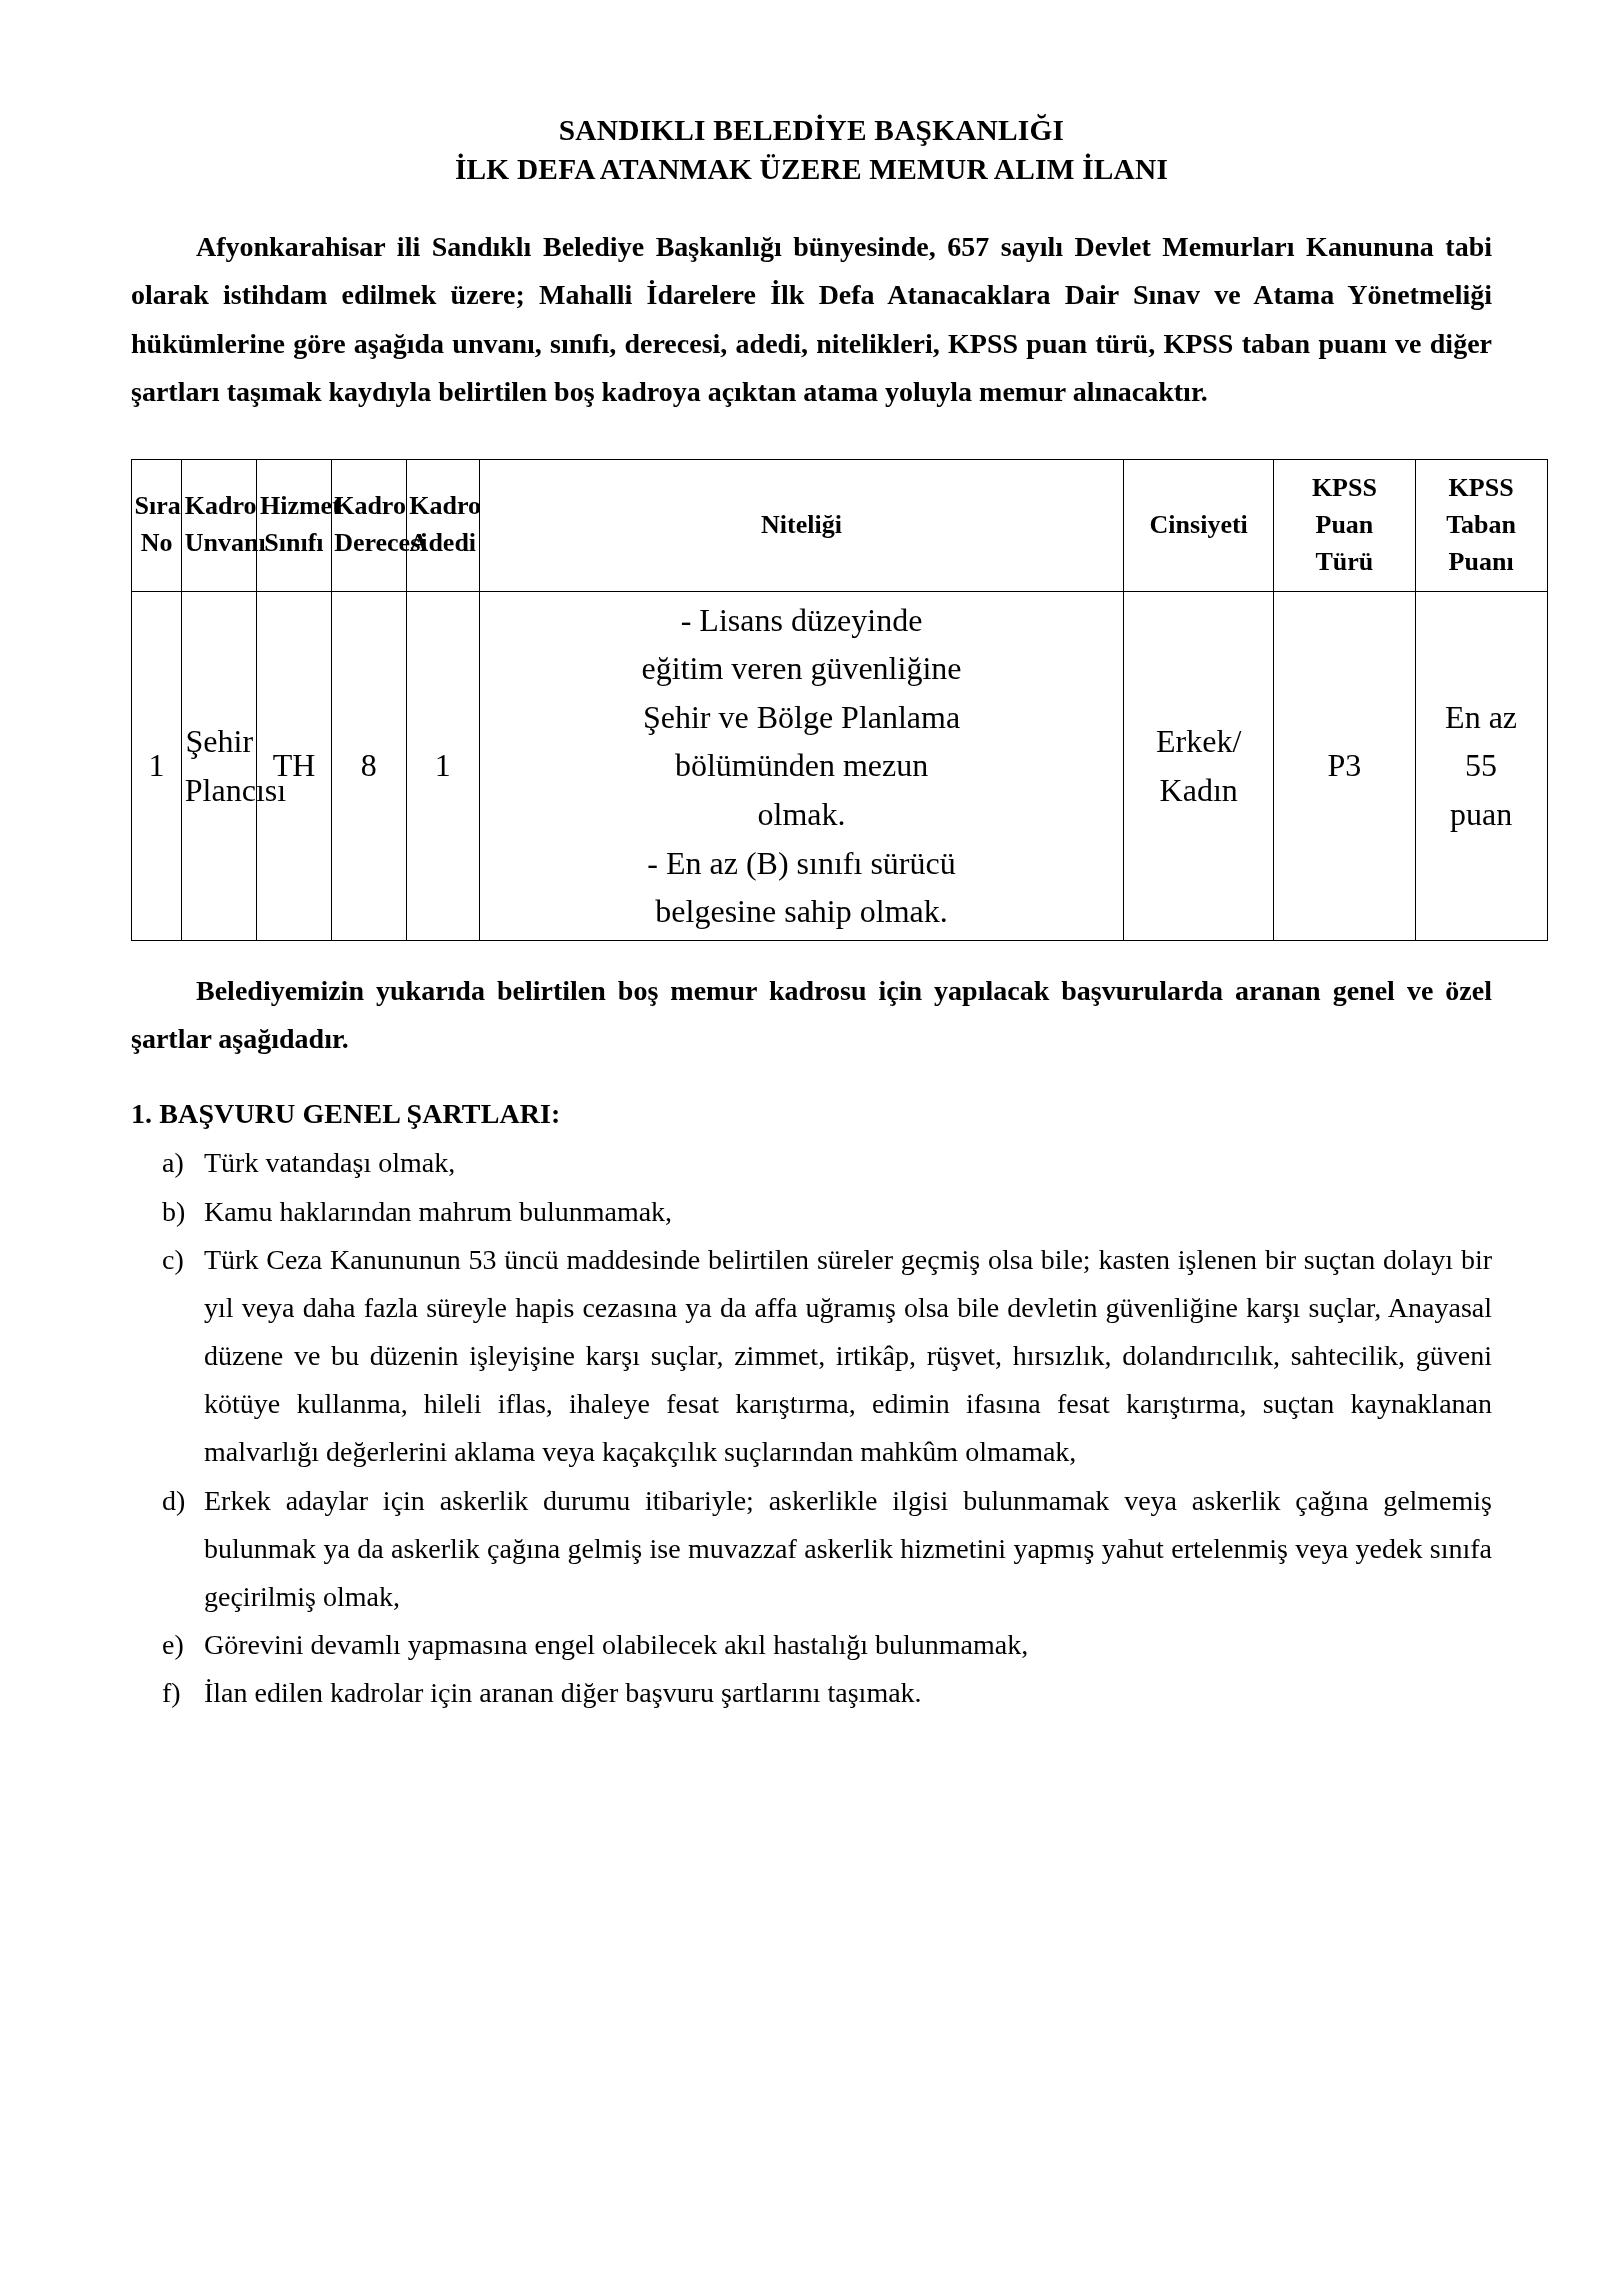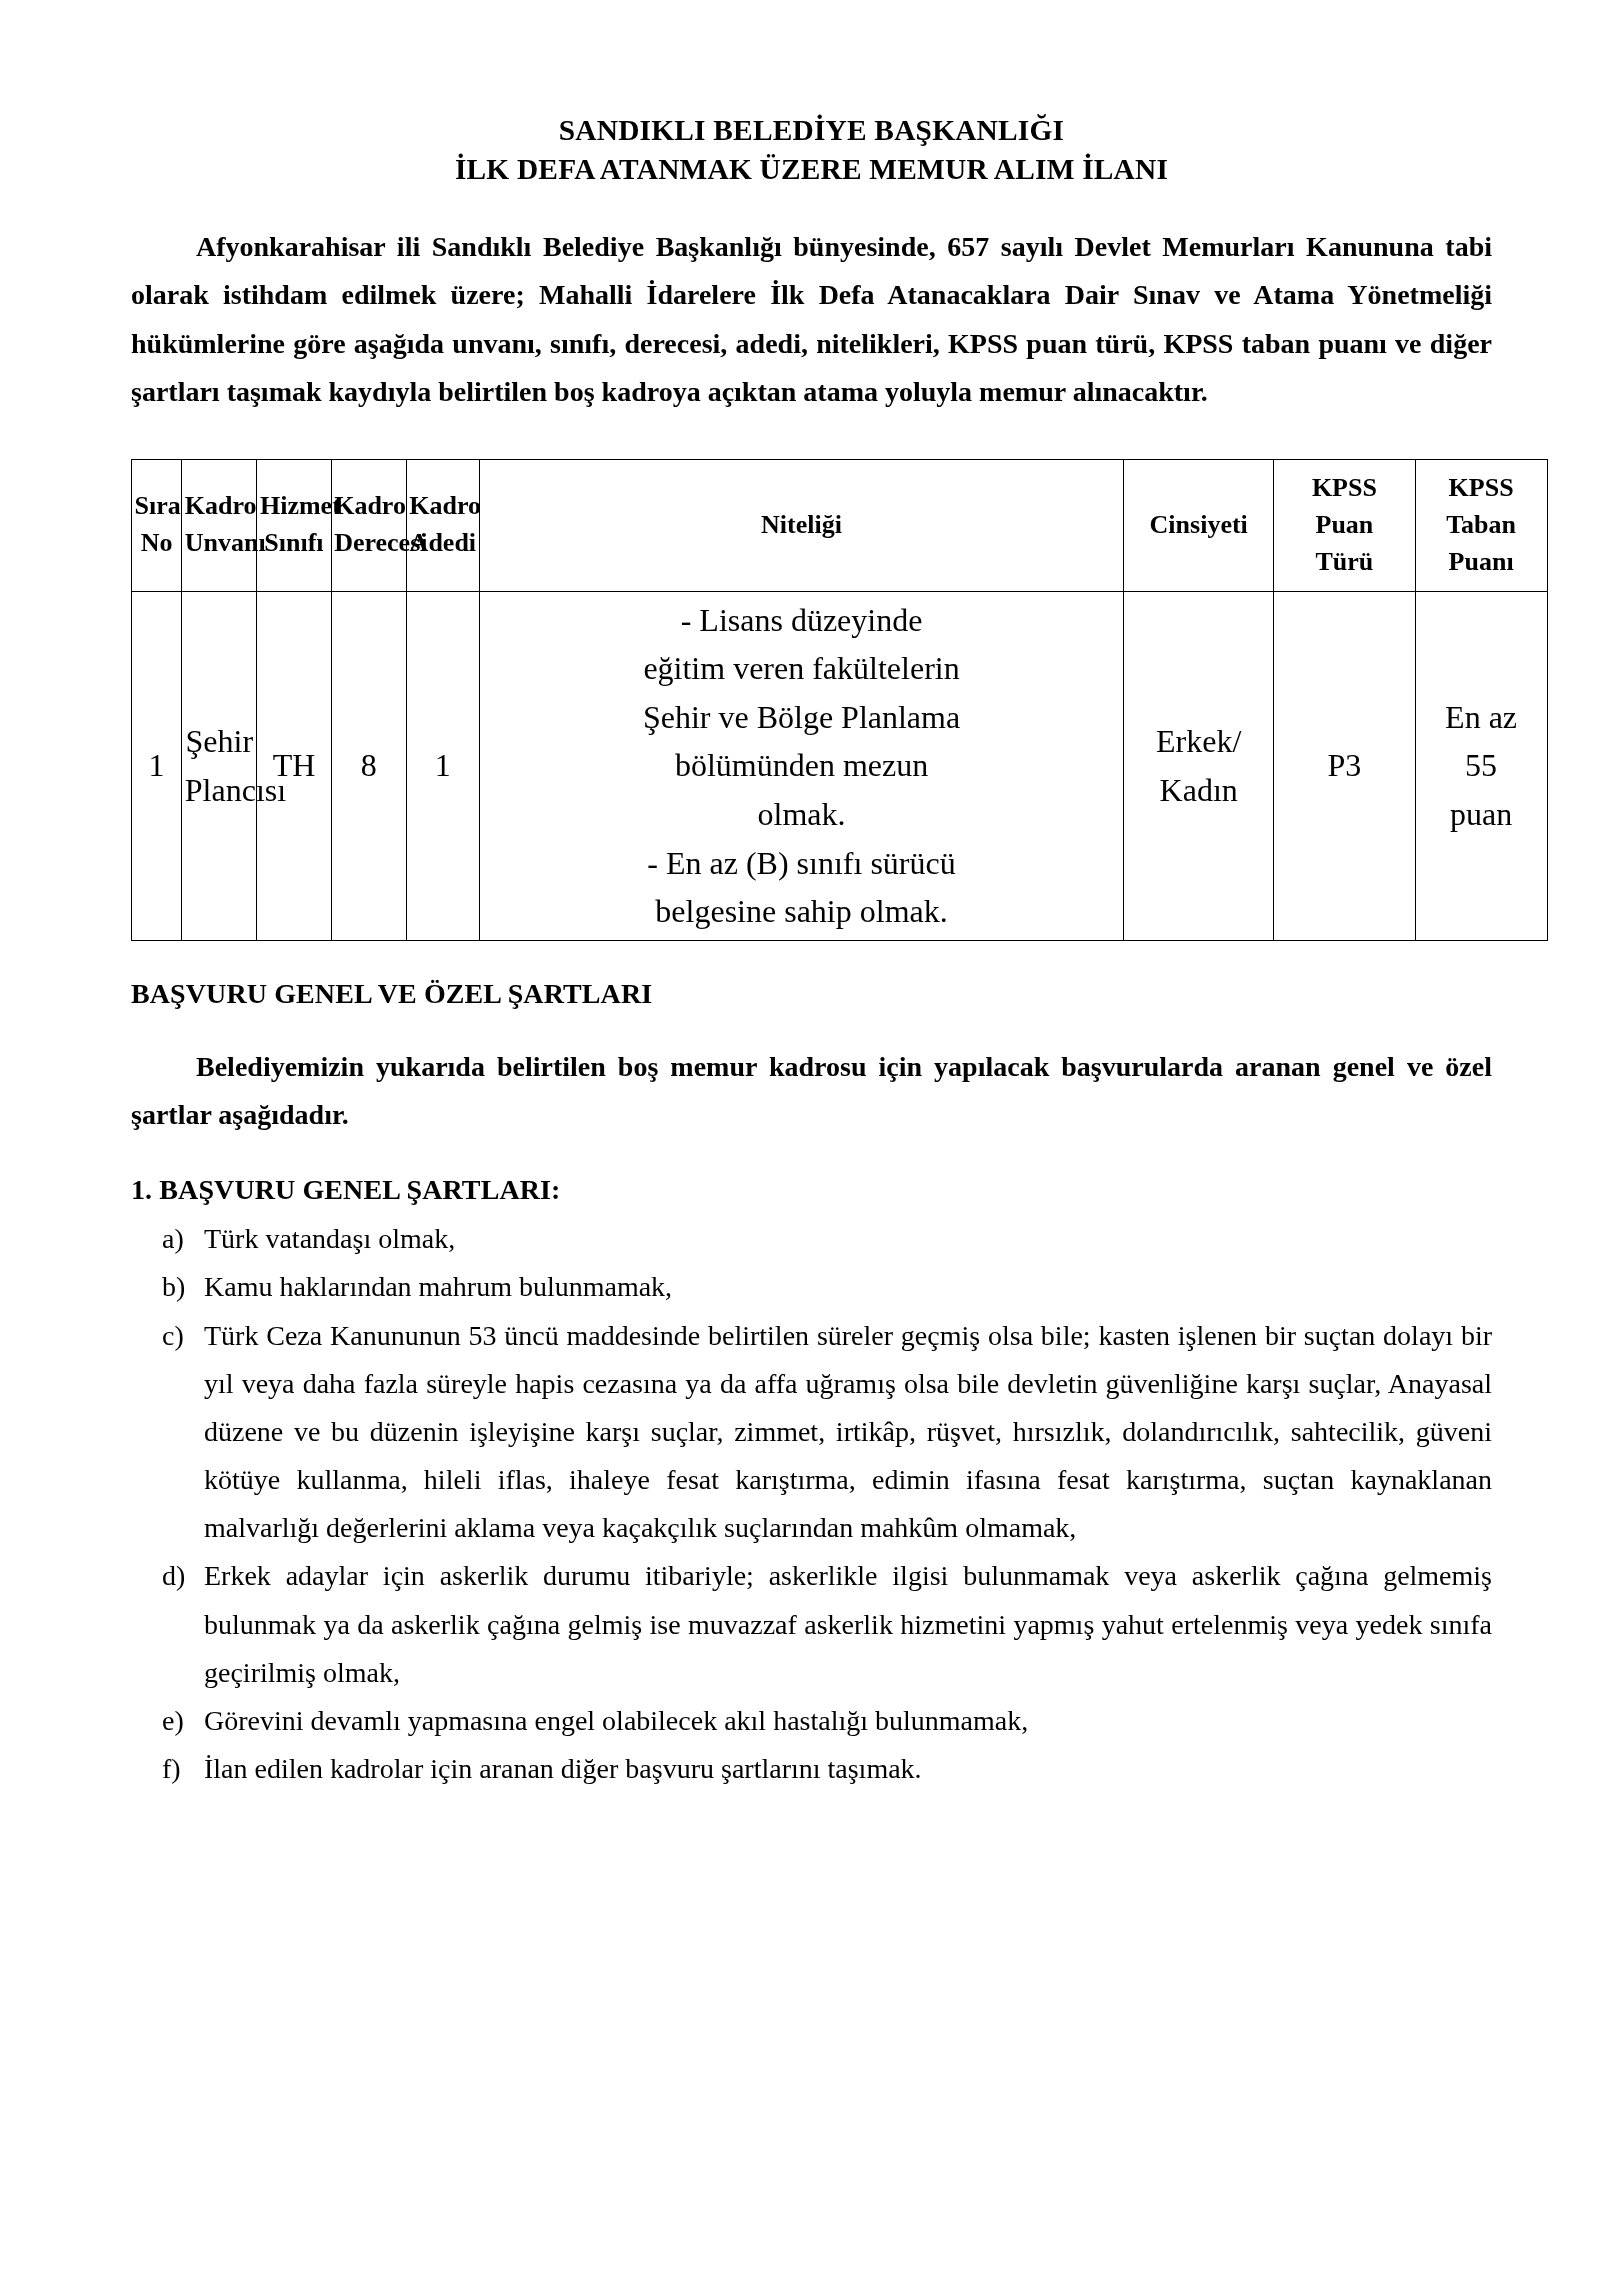--- a/index.html
+++ b/index.html
@@ -215,42 +215,41 @@
           <td>1</td>
           <td>
             <span class="cell-stack">Şehir</span>
             <span class="cell-stack">Plancısı</span>
           </td>
           <td>TH</td>
           <td>8</td>
           <td>1</td>
           <td class="nitelik-cell">
             <span class="nl">- Lisans düzeyinde</span>
-            <span class="nl">eğitim veren fakültelerin</span>
+            <span class="nl">eğitim veren güvenliğine</span>
             <span class="nl">Şehir ve Bölge Planlama</span>
             <span class="nl">bölümünden mezun</span>
             <span class="nl">olmak.</span>
             <span class="nl">- En az (B) sınıfı sürücü</span>
             <span class="nl">belgesine sahip olmak.</span>
           </td>
           <td>
             <span class="cell-stack">Erkek/</span>
             <span class="cell-stack">Kadın</span>
           </td>
           <td>P3</td>
           <td>
             <span class="cell-stack">En az</span>
             <span class="cell-stack">55</span>
             <span class="cell-stack">puan</span>
           </td>
         </tr>
       </tbody>
     </table>
 
-    <div class="section-heading head-basvuru">BAŞVURU GENEL VE ÖZEL ŞARTLARI</div>
 
     <p class="body-par par-after-head">Belediyemizin yukarıda belirtilen boş memur kadrosu için yapılacak başvurularda aranan genel ve özel şartlar aşağıdadır.</p>
 
     <div class="section-heading head-genel">1. BAŞVURU GENEL ŞARTLARI:</div>
 
 
     <div class="list-wrap">
       <ol class="letter-list">
         <li>
           <span class="marker">a)</span>

